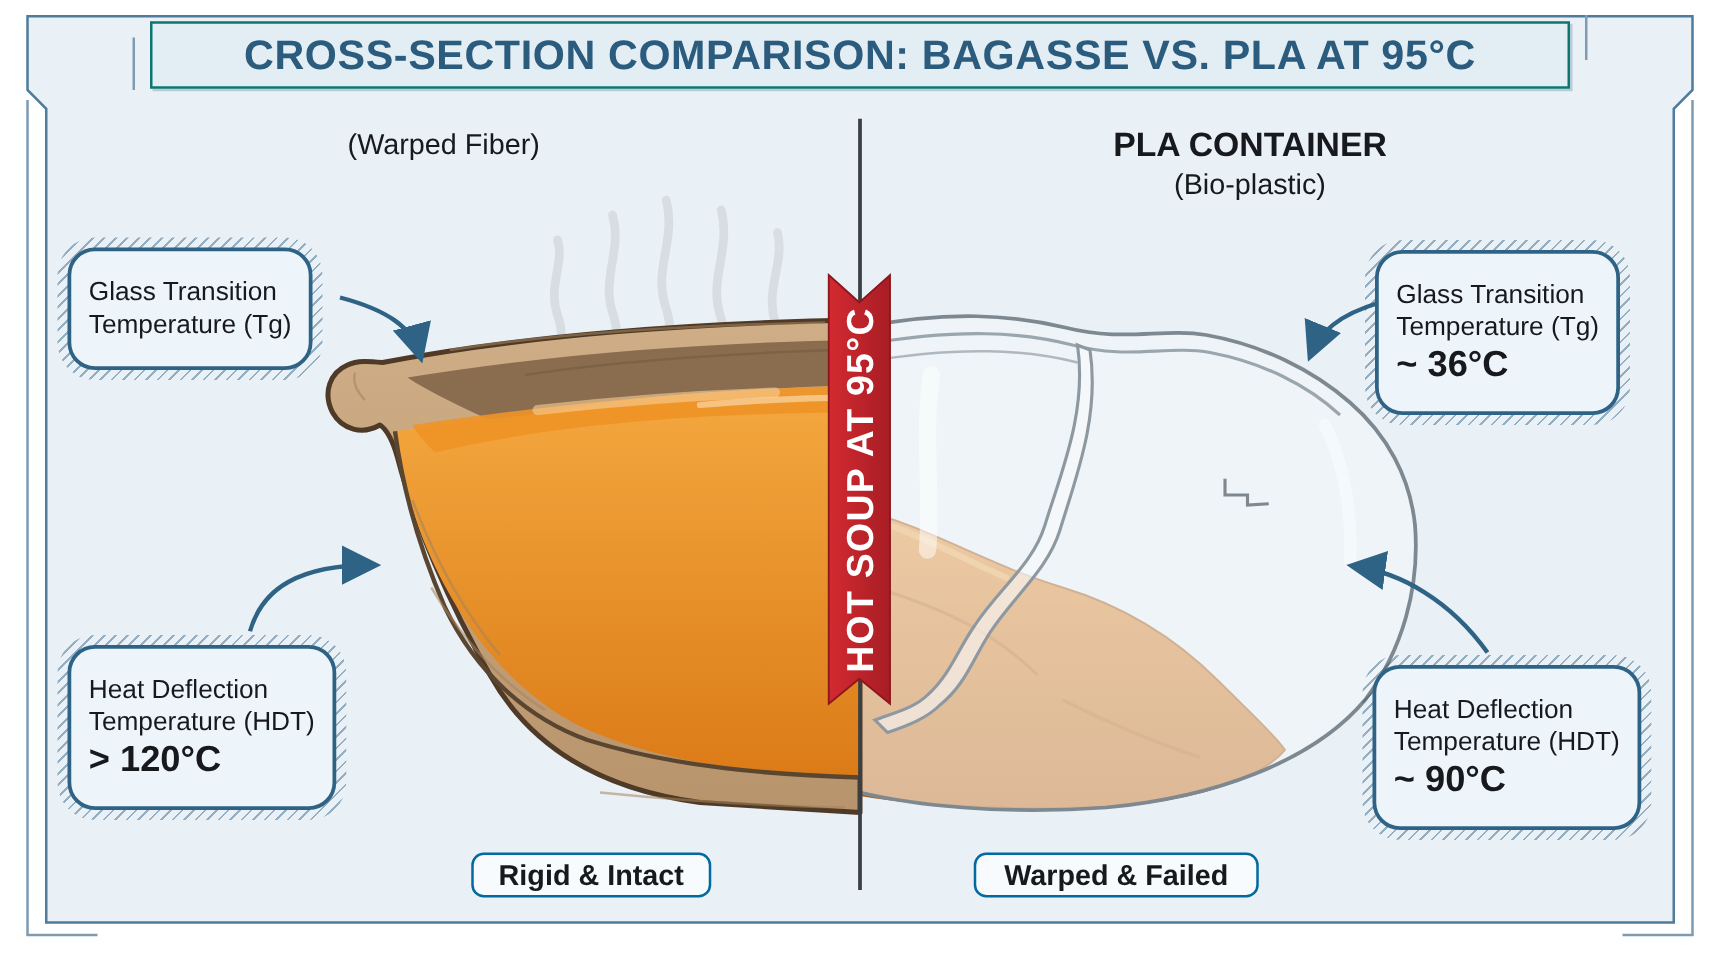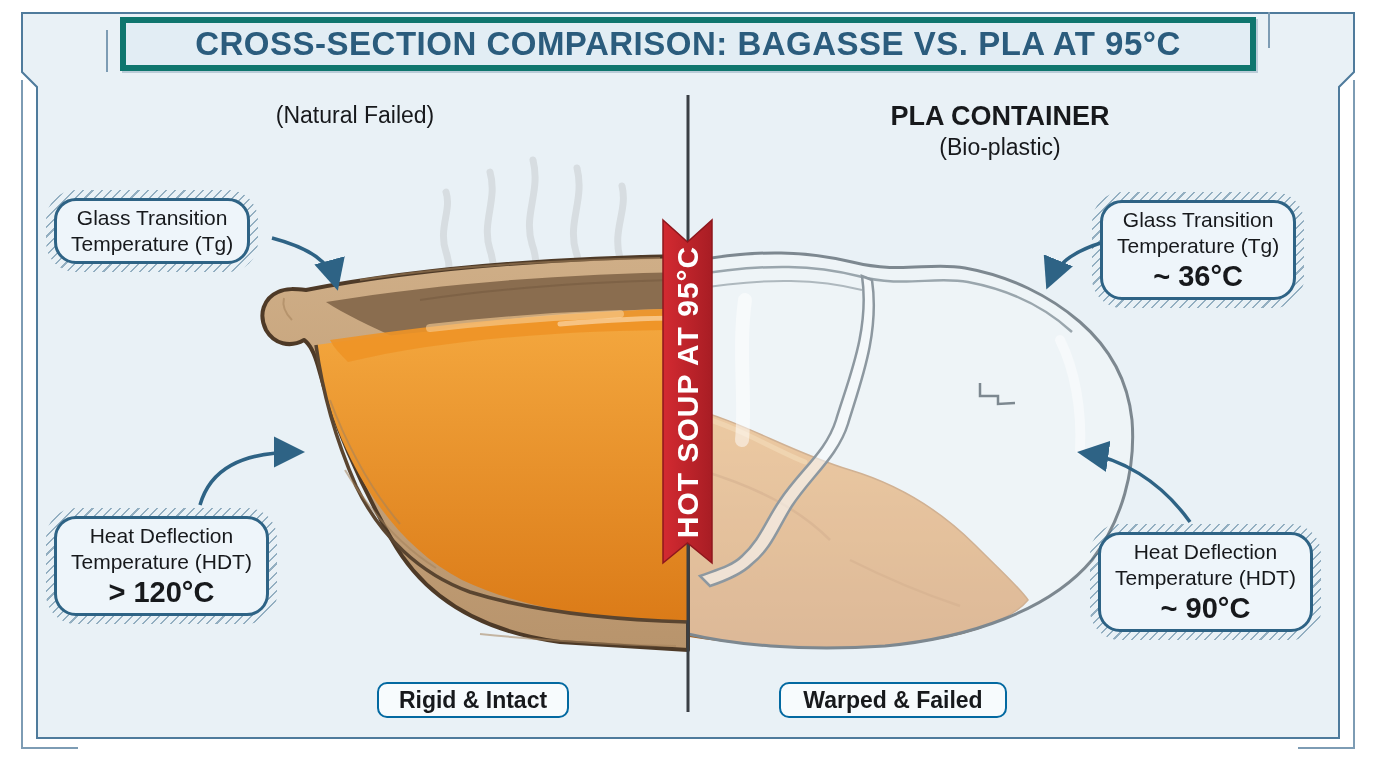--- a/index.html
+++ b/index.html
@@ -2,37 +2,37 @@
 <html><head>
 <meta charset="utf-8">
 <style>
   html,body{margin:0;padding:0;background:#ffffff;}
   .canvas{position:relative;width:1376px;height:768px;background:#ffffff;overflow:hidden;
           font-family:"Liberation Sans",sans-serif;color:#17191c;}
   .layer{position:absolute;inset:0;}
 
   
   .title-box{position:absolute;left:120px;top:17px;width:1136px;height:54px;
-    background:#e2edf4;border:6px solid #0f766e;box-sizing:border-box;
+    background:#e2edf4;border:2px solid #0f766e;box-sizing:border-box;
     display:flex;align-items:center;justify-content:center;box-shadow:2px 2px 0 rgba(46,95,128,.25);}
   .title-box h1{margin:0;font-size:33px;font-weight:bold;color:#2b5c7d;letter-spacing:.5px;white-space:nowrap;}
 
   
   .col-head{position:absolute;top:100px;text-align:center;}
   .col-head .h{font-size:27px;font-weight:bold;line-height:32px;}
   .col-head .s{font-size:23px;line-height:30px;}
   .col-head.left{left:135px;width:440px;}
   .col-head.right{left:800px;width:400px;}
 
   
   .callout-wrap{position:absolute;padding:8px;border-radius:30px;
     background:repeating-linear-gradient(135deg,rgba(42,94,128,.45) 0px,rgba(42,94,128,.45) 1.5px,
                rgba(0,0,0,0) 1.5px,rgba(0,0,0,0) 6.5px);}
   .callout{border-radius:22px;background:#eef5fa;border:3px solid #2e6385;
-    padding:4px 14px;text-align:center;}
+    padding:20px 14px;}
   .callout .ln{font-size:21px;line-height:26px;white-space:nowrap;}
   .callout .val{font-size:29px;font-weight:bold;line-height:34px;white-space:nowrap;}
   .cw-lt{left:46px;top:190px;}
   .cw-lb{left:46px;top:508px;}
   .cw-rt{left:1092px;top:192px;}
   .cw-rb{left:1090px;top:524px;}
 
   
   .status{position:absolute;top:682px;height:36px;border:2px solid #0369a1;border-radius:10px;
     background:#f7fbfd;display:flex;align-items:center;justify-content:center;
@@ -157,21 +157,21 @@
       <path d="M1104,242 C1070,252 1056,266 1049,283" marker-end="url(#arrowHead)"></path>
       <path d="M1190,522 C1160,480 1120,458 1084,453" marker-end="url(#arrowHead)"></path>
     </g>
   </svg>
 
   <div class="title-box">
     <h1>CROSS-SECTION COMPARISON: BAGASSE VS. PLA AT 95°C</h1>
   </div>
 
   <div class="col-head left">
-    <div class="s">(Natural Failed)</div>
+    <div class="s">(Warped Fiber)</div>
   </div>
   <div class="col-head right">
     <div class="h">PLA CONTAINER</div>
     <div class="s">(Bio-plastic)</div>
   </div>
 
   <div class="callout-wrap cw-lt">
     <div class="callout">
       <div class="ln">Glass Transition</div>
       <div class="ln">Temperature (Tg)</div>

